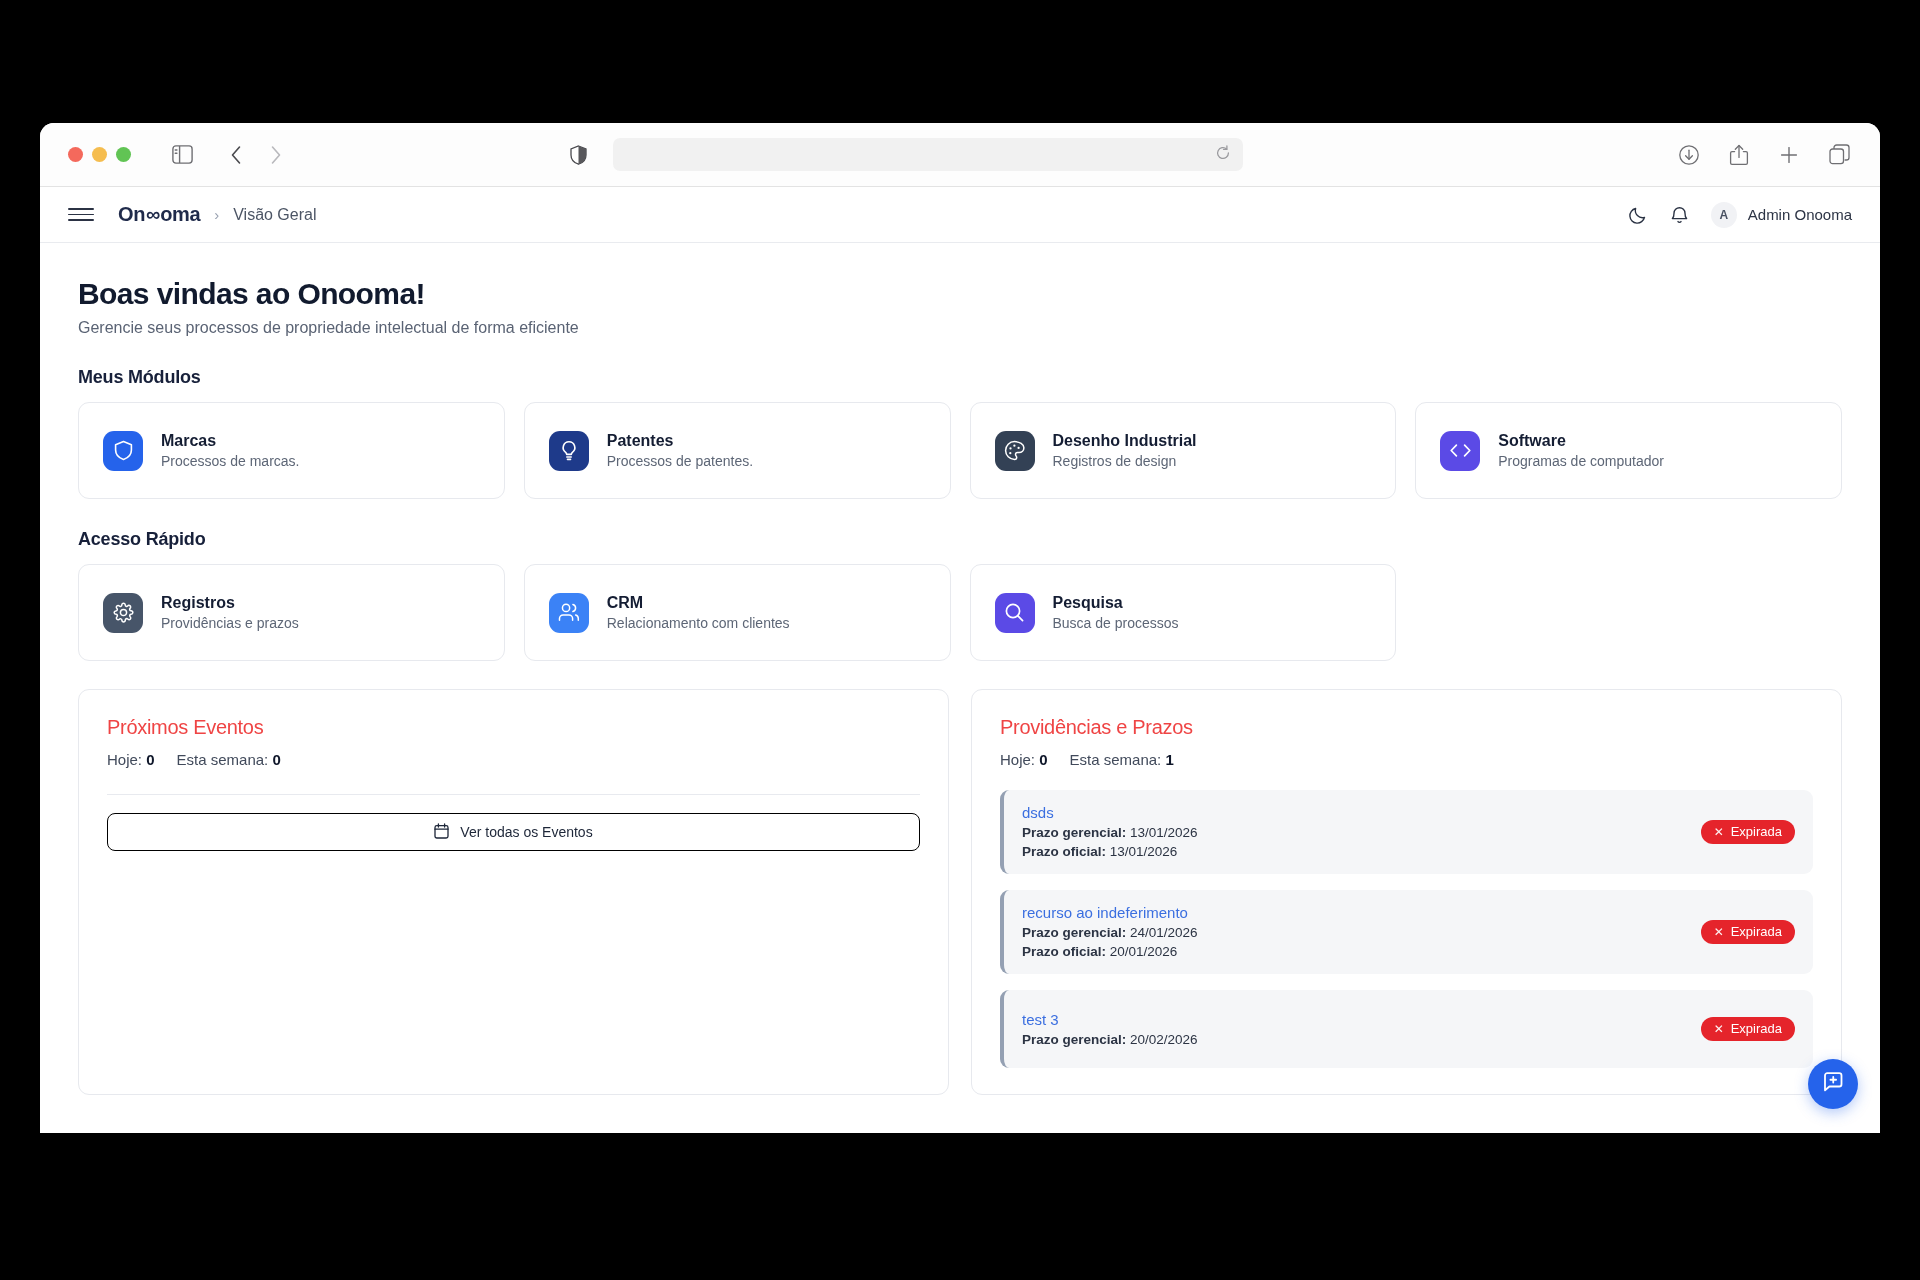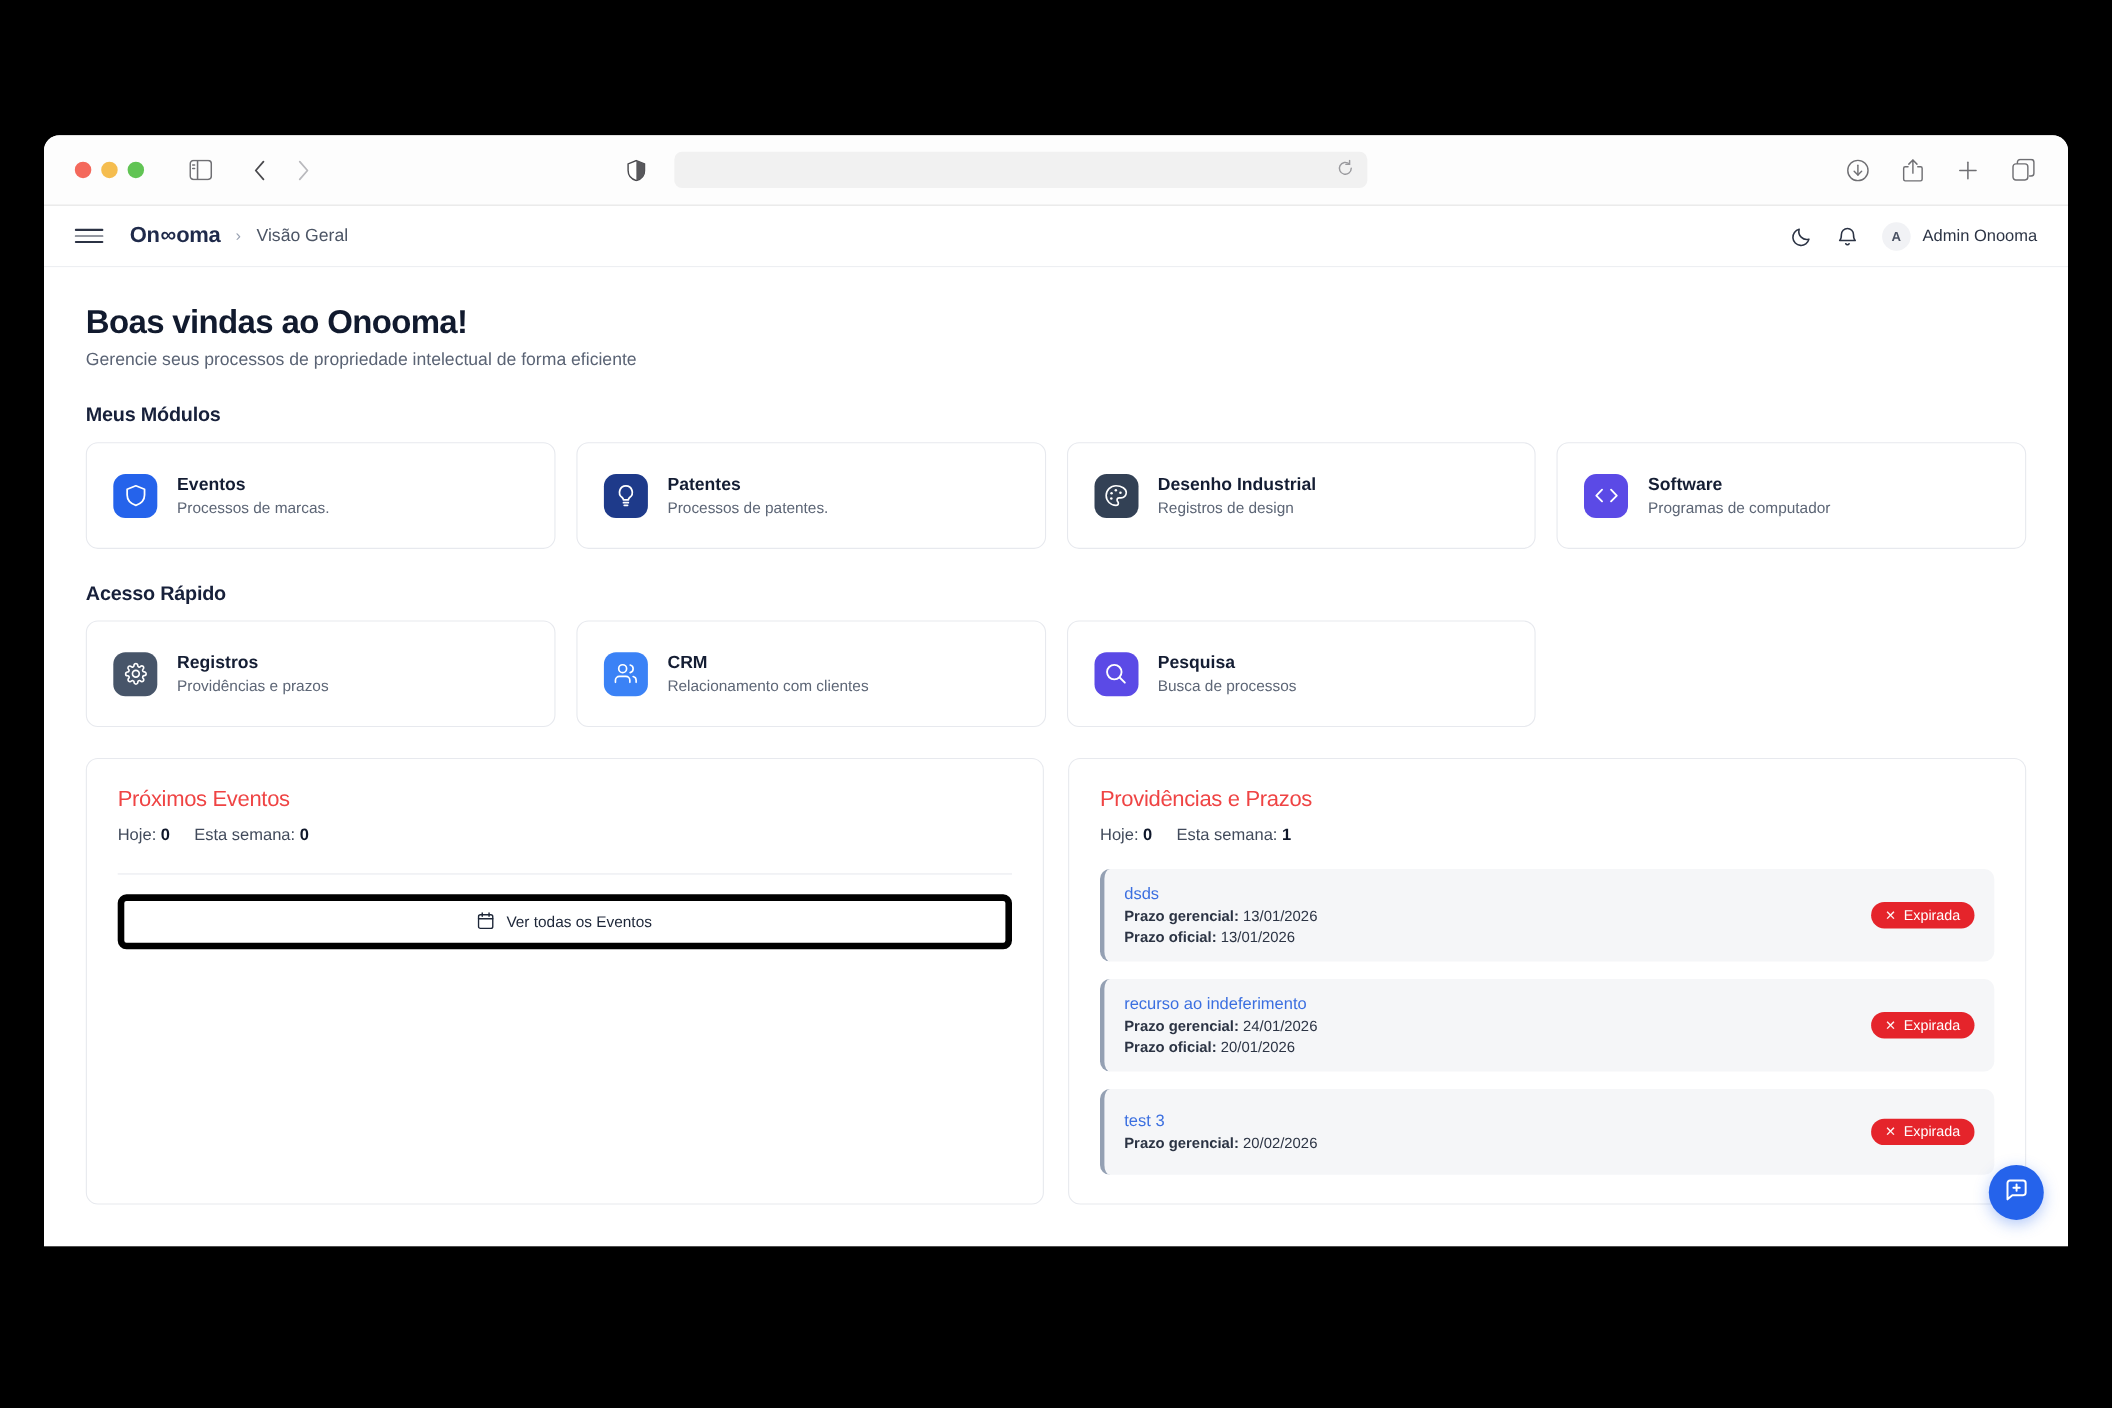--- a/index.html
+++ b/index.html
@@ -225,22 +225,22 @@
     color: #49526380;
     color: #4d5566;
   }
   #events-divider {
     margin-top: 26px;
     height: 1px;
     background: #e8eaef;
   }
   #view-all-events-button {
     margin-top: 18px;
-    height: 50px;
-    border: 6px solid #000000;
+    height: 38px;
+    border: 1px solid #000000;
     border-radius: 8px;
     display: flex;
     align-items: center;
     justify-content: center;
     gap: 11px;
     font-size: 14px;
     color: #1d2638;
     cursor: pointer;
     background: #fff;
   }
@@ -417,21 +417,21 @@
     <h2 class="section-title">Meus Módulos</h2>
     <div class="card-grid">
 
       <div class="feature-card">
         <div class="card-icon" style="background:#2563eb">
           <svg width="21" height="21" viewBox="0 0 21 21" fill="none" stroke="#fff" stroke-width="1.6" stroke-linejoin="round">
             <path d="M10.5 1.6 L18.4 4.8 V10 c0 5-3.6 8-7.9 9.4C6.2 18 2.6 15 2.6 10 V4.8 Z"></path>
           </svg>
         </div>
         <div class="card-texts">
-          <span class="card-title">Eventos</span>
+          <span class="card-title">Marcas</span>
           <span class="card-desc">Processos de marcas.</span>
         </div>
       </div>
 
       <div class="feature-card">
         <div class="card-icon" style="background:#1e3a8a">
           <svg width="20" height="21" viewBox="0 0 20 21" fill="none" stroke="#fff" stroke-width="1.6" stroke-linecap="round" stroke-linejoin="round">
             <path d="M10 1.8 a5.8 5.8 0 0 0 -3.4 10.5 c0.7 0.6 1.1 1.3 1.1 2.1 h4.6 c0-0.8 0.4-1.5 1.1-2.1 A5.8 5.8 0 0 0 10 1.8 Z"></path>
             <line x1="7.8" y1="17" x2="12.2" y2="17"></line>
             <line x1="8.5" y1="19.4" x2="11.5" y2="19.4"></line>

